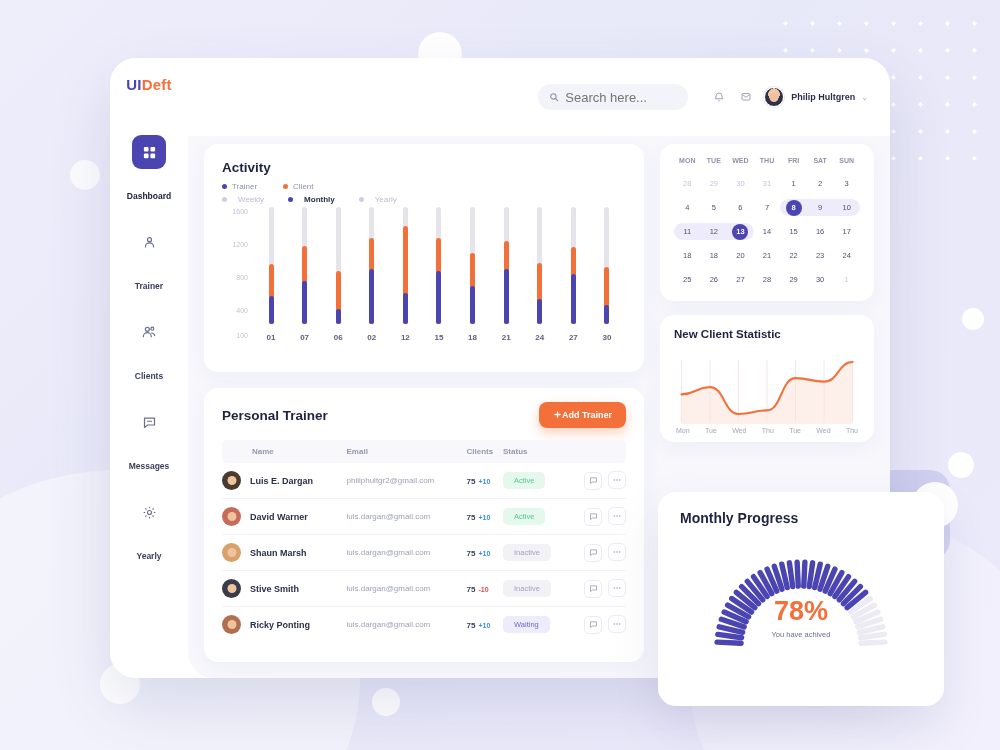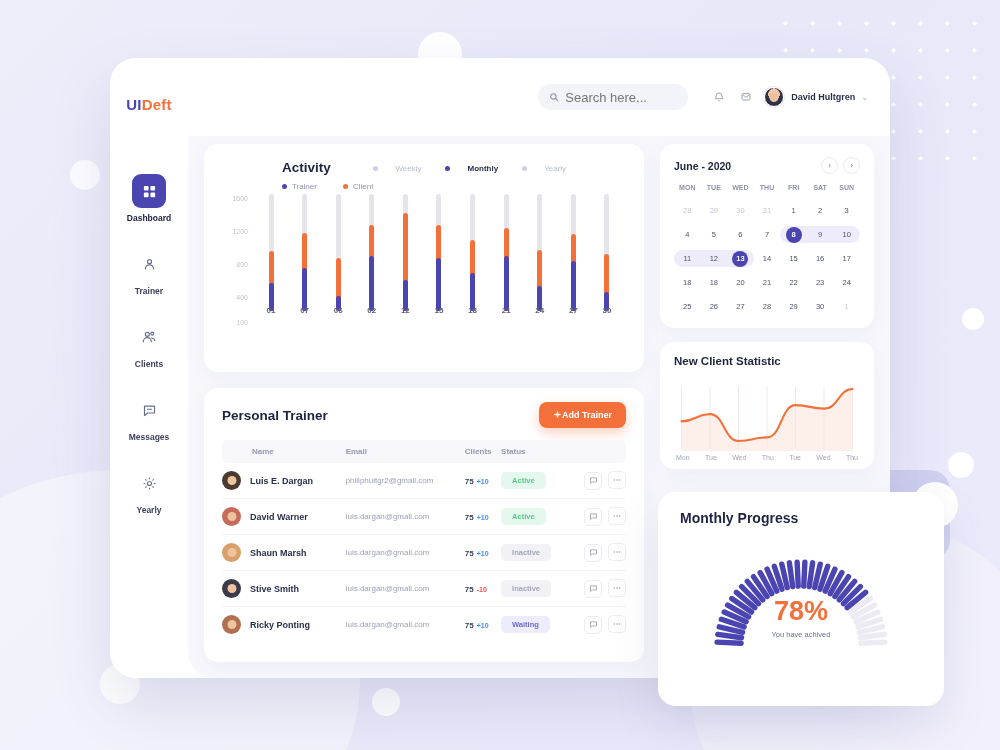--- a/index.html
+++ b/index.html
@@ -52,35 +52,35 @@
     background: #ffffff;
     border-radius: 26px;
     box-shadow: 0 26px 60px rgba(80,85,150,.16);
     display: flex;
     overflow: hidden;
   }
 
   
   .sidebar {
     width: 78px; background:#fff; flex: 0 0 78px;
-    padding-top: 38px;
-    display:flex; flex-direction:column; align-items:center;gap:19px;
+    padding-top: 18px;
+    display:flex; flex-direction:column; align-items:center;
   }
   .logo { font-size: 15px; font-weight: bold; letter-spacing:.2px; margin-bottom: 42px; }
   .logo .ui { color:#4b45b2; }
   .logo .deft { color:#f4703a; }
   .nav { display:flex; flex-direction:column; align-items:center; gap: 24px; width:100%; }
   .nav-item { display:flex; flex-direction:column; align-items:center; cursor:pointer; width:100%; }
   .nav-ico {
     width: 34px; height: 34px; border-radius: 9px;
     display:flex; align-items:center; justify-content:center;
     color:#6b6f8e;
   }
   .nav-item.active .nav-ico { background:#4b45b2; color:#fff; }
-  .nav-label { font-size: 8.5px; color:#3b3f5c; margin-top: 5px; font-weight:600; }
+  .nav-label { font-size: 8.5px; color:#3b3f5c; margin-top: 22px; font-weight:600; }
   .nav-item.active .nav-label { color:#20243f; font-weight:700; }
 
   
   .main { flex:1; background:#f7f7fc; border-radius: 26px 26px 26px 26px; display:flex; flex-direction:column; min-width:0;}
   .topbar { height: 78px; flex:0 0 78px; display:flex; align-items:center; justify-content:flex-end; padding: 0 22px; background:#fff; border-top-right-radius:26px;}
   .search {
     width: 150px; height: 26px; background:#f3f3fa; border-radius: 14px;
     display:flex; align-items:center; padding: 0 11px; gap: 6px; margin-right: 22px;
   }
   .search input {
@@ -99,40 +99,40 @@
   .caret { font-size: 8px; color:#a8abc2; margin-left: 6px; }
 
   .content { flex:1; display:flex; gap: 16px; padding: 8px 16px 16px 16px; min-height:0;}
   .col-left { width: 440px; flex:0 0 440px; display:flex; flex-direction:column; gap: 16px;}
   .col-right { flex:1; display:flex; flex-direction:column; gap: 14px; min-width:0;}
 
   .card { background:#fff; border-radius: 14px; box-shadow: 0 6px 20px rgba(90,95,160,.055); }
 
   
   .activity { padding: 16px 18px 10px 18px; height: 228px; }
-  .act-head { display:flex; align-items:flex-start; justify-content:center; }
+  .act-head { display:flex; align-items:flex-start; justify-content:space-between;flex-direction:column; }
   .card-title { font-size: 13.5px; font-weight:bold; color:#1f2340; }
   .toggles { display:flex; gap: 24px; padding-top: 4px;}
-  .tg { display:flex; align-items:center; gap:17px; font-size:8px; color:#b9bccf; cursor:pointer;}
+  .tg { display:flex; align-items:center; gap:11px; font-size:8px; color:#b9bccf; cursor:pointer;}
   .tg .dot { width:5px; height:5px; border-radius:50%; background:#cdd0df;}
   .tg.active { color:#2b2f4a; font-weight:600;}
   .tg.active .dot { background:#4b45b2; }
   .legend { display:flex; gap: 26px; margin-top: 7px; }
   .lg { display:flex; align-items:center; gap:5px; font-size:8px; color:#8f93ab;}
   .lg .dot { width:5px; height:5px; border-radius:50%;}
 
   .plot { position:relative; height: 152px; margin-top: 4px; display:flex;}
   .yaxis { width: 30px; position:relative; flex:0 0 30px;}
   .yaxis span { position:absolute; right:4px; font-size:7px; color:#c0c3d4; transform:translateY(-50%);}
   .bars { flex:1; position:relative; display:flex; align-items:flex-end; justify-content:space-between; padding: 0 8px 18px 8px;}
   .barwrap { width: 22px; display:flex; flex-direction:column; align-items:center; position:relative; height:100%;}
   .track { width: 5px; background:#e4e4ea; border-radius:3px; position:absolute; bottom:18px; }
   .seg-client { width:5px; background:#f4703a; border-radius:3px; position:absolute;}
   .seg-trainer{ width:5px; background:#4b45b2; border-radius:3px; position:absolute;}
-  .xlab { position:absolute; bottom:14px; font-size:8px; font-weight:bold; color:#5d6178;}
+  .xlab { position:absolute; bottom:0; font-size:8px; font-weight:bold; color:#5d6178;}
 
   
   .trainer { padding: 14px 18px 10px 18px; flex:1; min-height:0; display:flex; flex-direction:column;}
   .tr-head { display:flex; align-items:center; justify-content:space-between; margin-bottom: 12px;}
   .add-btn {
     background:#f4703a; color:#fff; border:0; border-radius:8px;
     height: 26px; padding: 0 14px; font-size:9px; font-weight:bold;
     display:flex; align-items:center; gap:0; cursor:pointer;
     font-family:"Liberation Sans", sans-serif;
     box-shadow: 0 5px 12px rgba(244,112,58,.33);
@@ -149,21 +149,21 @@
   .cell-name { display:flex; align-items:center; gap: 9px; font-weight:bold; color:#2b2f4a;}
   .av {
     width: 19px; height:19px; border-radius:50%; flex:0 0 19px; position:relative; overflow:hidden;
   }
   .av::after{content:"";position:absolute;left:50%;top:28%;width:9px;height:9px;border-radius:50%;background:#f0c39f;transform:translateX(-50%);}
   .email { color:#9ea1b6; font-size:8px;}
   .clients { font-size:8px; font-weight:bold; color:#3b3f5c;}
   .delta { font-size:7px; font-weight:bold; margin-left:3px;}
   .delta.up { color:#3a8ef4;}
   .delta.down { color:#ef4a4a;}
-  .badge { display:inline-block; font-size:7.5px; padding: 4px 11px; border-radius: 5px; font-weight:700;}
+  .badge { display:inline-block; font-size:7.5px; padding: 4px 11px; border-radius: 5px; font-weight:400;}
   .b-active { background:#e5f8ee; color:#57c98b;}
   .b-inactive { background:#f1f1f6; color:#a3a6bb;}
   .b-waiting { background:#ececfa; color:#6f68d4;}
   .act-ico {
     width: 18px; height:18px; border-radius:5px; border:1px solid #eceaf4;
     display:inline-flex; align-items:center; justify-content:center; color:#9a9db5; cursor:pointer;
   }
   .act-ico + .act-ico { margin-left: 6px;}
 
   
@@ -304,21 +304,21 @@
           </svg>
       </div>
       <div class="topicon">
         <svg width="12" height="12" viewBox="0 0 24 24" fill="none" stroke="currentColor" stroke-width="1.9" stroke-linejoin="round">
             <rect x="4" y="5" width="16" height="13" rx="2.4"></rect>
             <path d="M4.8 7l7.2 5.4L19.2 7"></path>
           </svg>
       </div>
 
       <div class="avatar"></div>
-      <div class="user-name">David Hultgren</div>
+      <div class="user-name">Philip Hultgren</div>
       <div class="caret">⌄</div>
     </div>
 
     <div class="content">
 
       <div class="col-left">
 
         <div class="card activity">
           <div class="act-head">
             <div>
@@ -563,27 +563,20 @@
                 </tr>
               </tbody>
           </table>
         </div>
 
       </div>
 
       <div class="col-right">
 
         <div class="card calendar">
-          <div class="cal-head">
-            <div class="cal-title">June - 2020</div>
-            <div class="cal-navs">
-              <div class="cal-nav">‹</div>
-              <div class="cal-nav">›</div>
-            </div>
-          </div>
           <div class="cal-grid" id="cal-grid">
               <div class="cal-dow">MON</div>
               <div class="cal-dow">TUE</div>
               <div class="cal-dow">WED</div>
               <div class="cal-dow">THU</div>
               <div class="cal-dow">FRI</div>
               <div class="cal-dow">SAT</div>
               <div class="cal-dow">SUN</div>
               <div class="cal-cell muted">
                 <span>28</span>

